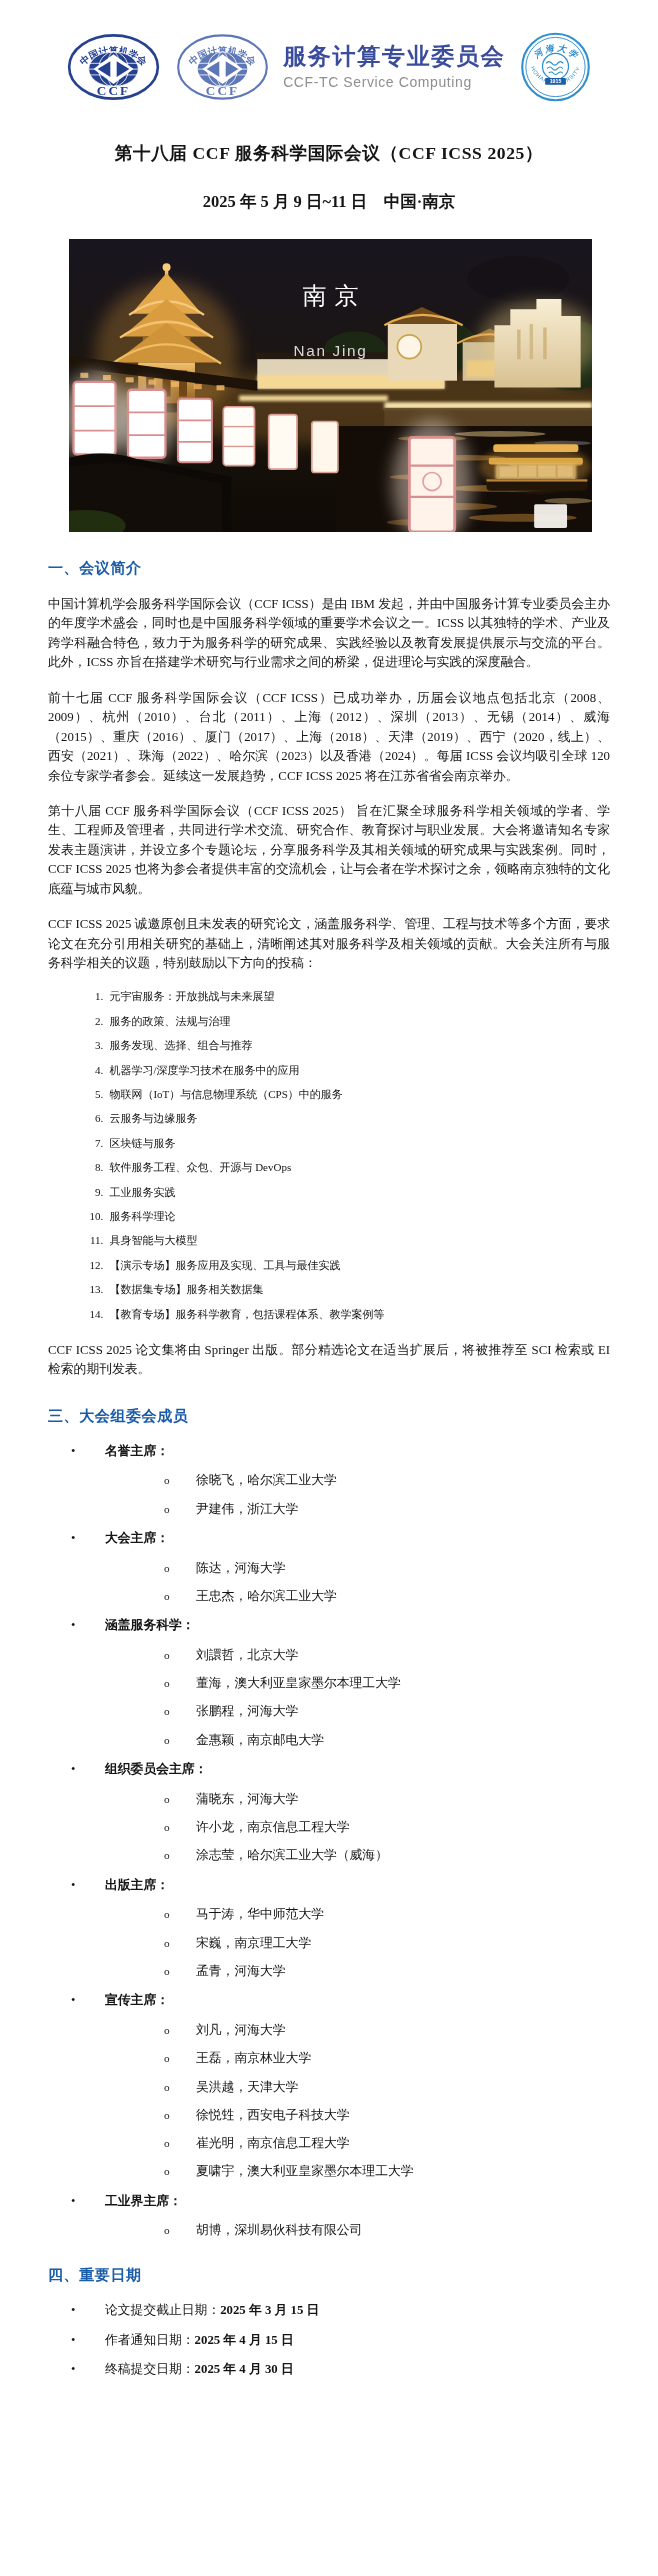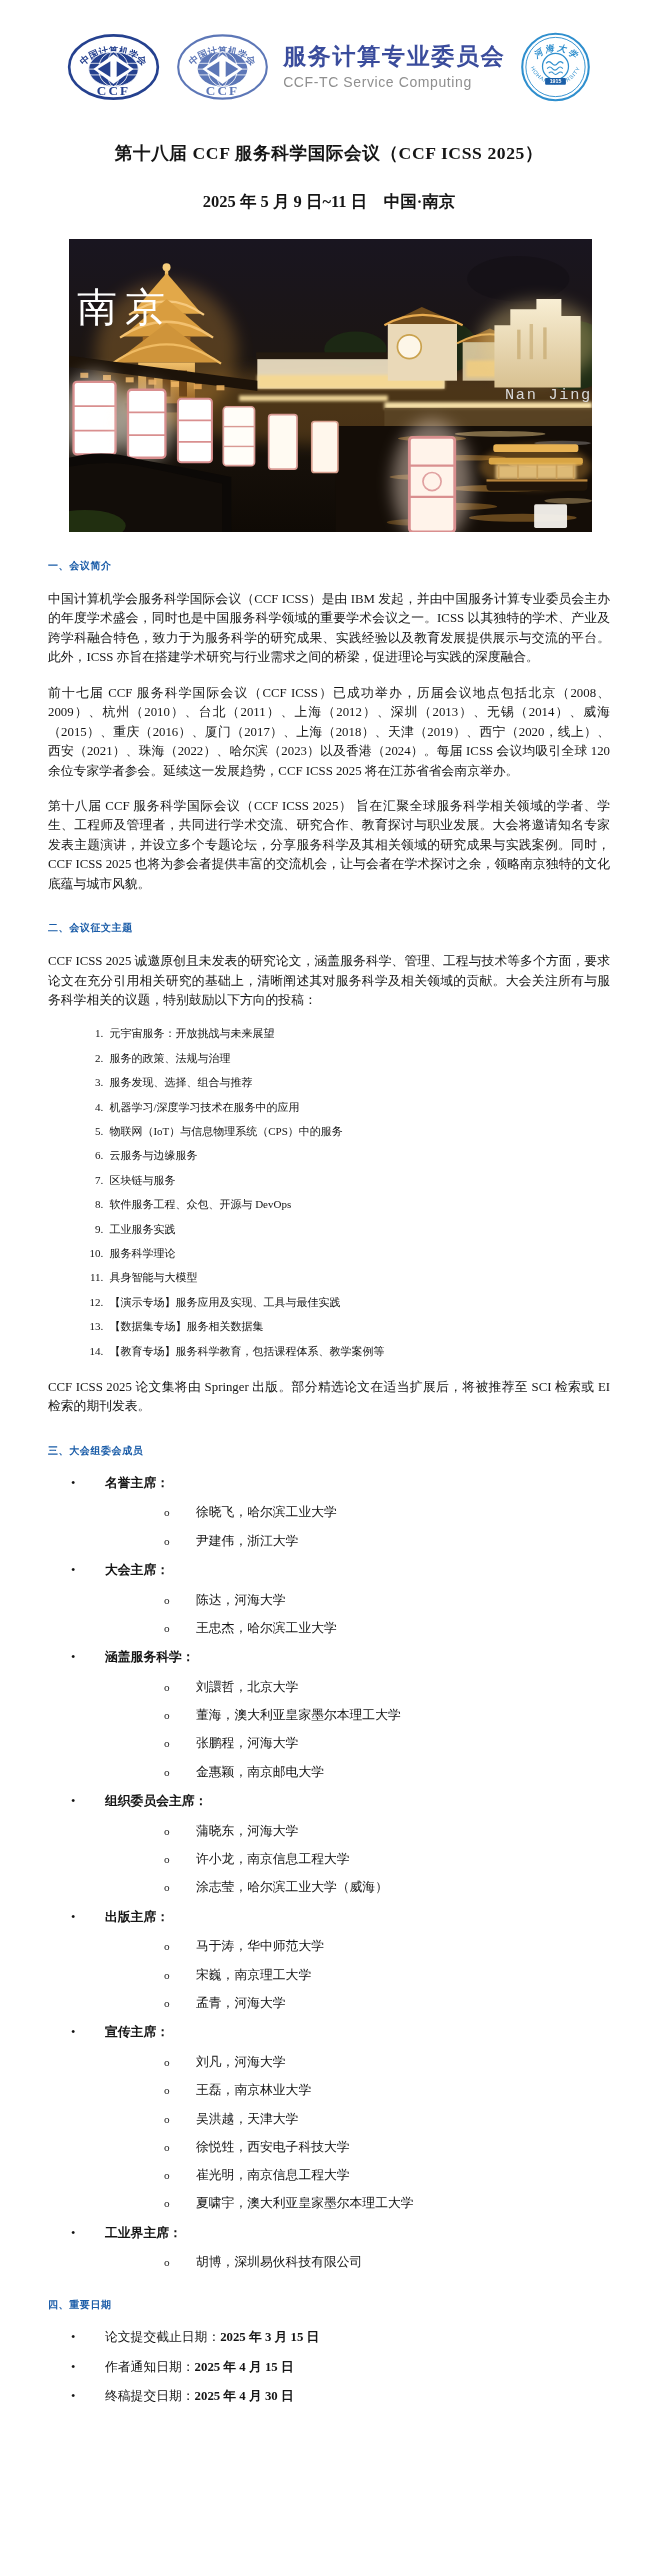--- a/index.html
+++ b/index.html
@@ -14,25 +14,25 @@
   .committee-zh{font-family:"Liberation Sans","DejaVu Sans",sans-serif;font-weight:bold;font-size:23px;color:#3A4C9C;letter-spacing:1.7px;}
   .committee-en{font-family:"Liberation Sans","DejaVu Sans",sans-serif;font-size:14px;color:#8f8f8f;margin-top:6px;letter-spacing:0.6px;}
 
   
   .conf-title{text-align:center;font-size:17.6px;font-weight:bold;margin:35px 0 0 0;letter-spacing:0.6px;}
   .conf-date{text-align:center;font-size:16.5px;font-weight:bold;margin-top:26px;}
 
   
   .photo{position:relative;width:523px;height:293px;margin:26px 0 0 21px;background:#15110f;overflow:hidden;box-shadow:0 0 0 0.6px #3a3a3a inset;}
   .photo svg{position:absolute;inset:0;}
-  .photo-title{position:absolute;top:41px;left:0;width:100%;text-align:left;color:#ffffff;font-size:40px;letter-spacing:8px;text-indent:8px;font-weight:400;}
-  .photo-sub{position:absolute;top:103px;left:0;width:100%;text-align:right;color:#d9d9d9;font-size:15.3px;letter-spacing:1.7px;font-family:Liberation Mono, monospace;margin-top:44px;}
+  .photo-title{position:absolute;top:41px;left:0;width:100%;text-align:center;color:#ffffff;font-size:24px;letter-spacing:8px;text-indent:8px;font-weight:400;}
+  .photo-sub{position:absolute;top:103px;left:0;width:100%;text-align:center;color:#d9d9d9;font-size:15.3px;letter-spacing:1.7px;font-family:Liberation Sans, sans-serif;}
 
   
-  h2.sec{font-family:"Liberation Sans","DejaVu Sans",sans-serif;font-weight:bold;font-size:10px;color:#1A5CA8;margin:27px 0 17px 0;letter-spacing:0.6px;}
+  h2.sec{font-family:"Liberation Sans","DejaVu Sans",sans-serif;font-weight:bold;font-size:15px;color:#1A5CA8;margin:27px 0 17px 0;letter-spacing:0.6px;}
   p.body{font-size:12.8px;line-height:1.52;text-align:justify;margin:0 0 16px 0;}
   .urltext{word-break:break-all;}
 
   ol.topics{margin:3.4px 0 19px 0;padding-left:58px;}
   ol.topics li{font-size:11px;line-height:1.4;margin-bottom:9px;padding-left:3.4px;}
 
   ul.committee{list-style:none;margin:0 0 3.4px 0;padding:0;}
   .cm-role{display:flex;align-items:baseline;margin:12.5px 0 12.5px 23px;}
   .cm-role .dot{width:34px;font-size:12.5px;color:#111;}
   .cm-role .role-label{font-family:"Liberation Sans","DejaVu Sans",sans-serif;font-weight:bold;font-size:12.8px;}
@@ -276,21 +276,20 @@
     </svg>
     <div class="photo-title">南京</div>
     <div class="photo-sub">Nan Jing</div>
   </div>
 
   <h2 class="sec">一、会议简介</h2>
   <p class="body">中国计算机学会服务科学国际会议（CCF ICSS）是由 IBM 发起，并由中国服务计算专业委员会主办的年度学术盛会，同时也是中国服务科学领域的重要学术会议之一。ICSS 以其独特的学术、产业及跨学科融合特色，致力于为服务科学的研究成果、实践经验以及教育发展提供展示与交流的平台。此外，ICSS 亦旨在搭建学术研究与行业需求之间的桥梁，促进理论与实践的深度融合。</p>
   <p class="body">前十七届 CCF 服务科学国际会议（CCF ICSS）已成功举办，历届会议地点包括北京（2008、2009）、杭州（2010）、台北（2011）、上海（2012）、深圳（2013）、无锡（2014）、威海（2015）、重庆（2016）、厦门（2017）、上海（2018）、天津（2019）、西宁（2020，线上）、西安（2021）、珠海（2022）、哈尔滨（2023）以及香港（2024）。每届 ICSS 会议均吸引全球 120 余位专家学者参会。延续这一发展趋势，CCF ICSS 2025 将在江苏省省会南京举办。</p>
   <p class="body">第十八届 CCF 服务科学国际会议（CCF ICSS 2025） 旨在汇聚全球服务科学相关领域的学者、学生、工程师及管理者，共同进行学术交流、研究合作、教育探讨与职业发展。大会将邀请知名专家发表主题演讲，并设立多个专题论坛，分享服务科学及其相关领域的研究成果与实践案例。同时，CCF ICSS 2025 也将为参会者提供丰富的交流机会，让与会者在学术探讨之余，领略南京独特的文化底蕴与城市风貌。</p>
 
-  <h2 class="sec">二、会议征文主题</h2>
   <p class="body">CCF ICSS 2025 诚邀原创且未发表的研究论文，涵盖服务科学、管理、工程与技术等多个方面，要求论文在充分引用相关研究的基础上，清晰阐述其对服务科学及相关领域的贡献。大会关注所有与服务科学相关的议题，特别鼓励以下方向的投稿：</p>
 
   <ol class="topics">
       <li><span>元宇宙服务：开放挑战与未来展望</span></li>
       <li><span>服务的政策、法规与治理</span></li>
       <li><span>服务发现、选择、组合与推荐</span></li>
       <li><span>机器学习/深度学习技术在服务中的应用</span></li>
       <li><span>物联网（IoT）与信息物理系统（CPS）中的服务</span></li>
       <li><span>云服务与边缘服务</span></li>
       <li><span>区块链与服务</span></li>

